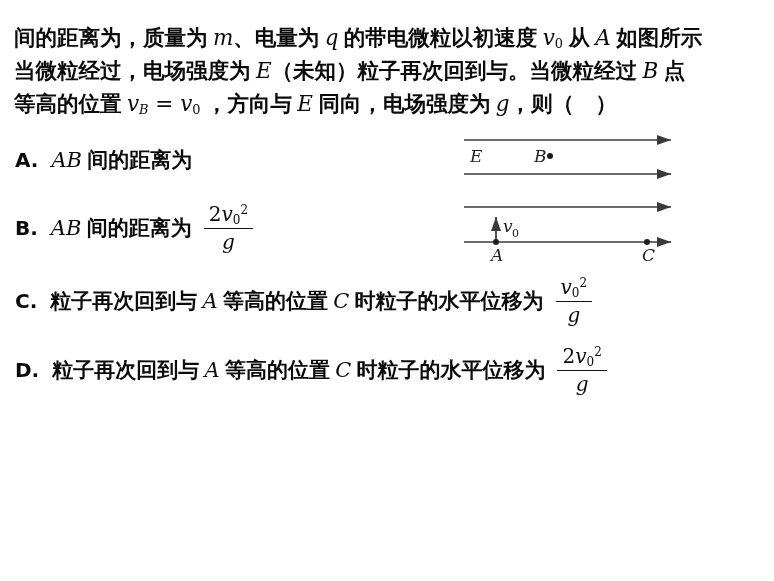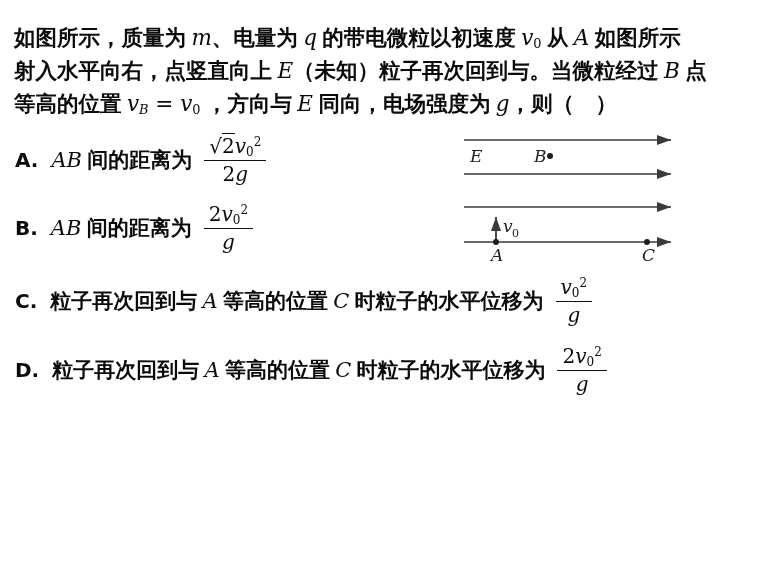--- a/index.html
+++ b/index.html
@@ -27,33 +27,28 @@
   .diagram{position:absolute;left:458px;top:128px;}
   .dlabel{font-family:"DejaVu Serif","Liberation Serif",serif;font-style:italic;font-size:17px;fill:#222;}
   .dsub{font-family:"DejaVu Serif",serif;font-size:11px;fill:#222;}
 </style>
 </head>
 <body>
 
 <div class="page">
 
   <div>
-    <div class="line" style="top:23px"><span class="sg-cn">如图所示，质量为 </span><span class="sg-var">m</span><span class="sg-cn">、电量为 </span><span class="sg-var">q</span><span class="sg-cn"> 的带电微粒以初速度 </span><span class="sg-var">v</span><span class="sg-sub">0</span><span class="sg-cn"> 从 </span><span class="sg-var">A</span><span class="sg-cn"> 如图所示</span></div>
-    <div class="line" style="top:56px"><span class="sg-cn">射入水平向右，点竖直向上 </span><span class="sg-var">E</span><span class="sg-cn">（未知）粒子再次回到与。当微粒经过 </span><span class="sg-var">B</span><span class="sg-cn"> 点</span></div>
+    <div class="line" style="top:23px"><span class="sg-cn">间的距离为，质量为 </span><span class="sg-var">m</span><span class="sg-cn">、电量为 </span><span class="sg-var">q</span><span class="sg-cn"> 的带电微粒以初速度 </span><span class="sg-var">v</span><span class="sg-sub">0</span><span class="sg-cn"> 从 </span><span class="sg-var">A</span><span class="sg-cn"> 如图所示</span></div>
+    <div class="line" style="top:56px"><span class="sg-cn">当微粒经过，电场强度为 </span><span class="sg-var">E</span><span class="sg-cn">（未知）粒子再次回到与。当微粒经过 </span><span class="sg-var">B</span><span class="sg-cn"> 点</span></div>
     <div class="line" style="top:89px"><span class="sg-cn">等高的位置 </span><span class="sg-var">v</span><span class="sg-subvar">B</span><span class="sg-plain"> = </span><span class="sg-var">v</span><span class="sg-sub">0</span><span class="sg-cn"> ，方向与 </span><span class="sg-var">E</span><span class="sg-cn"> 同向，电场强度为 </span><span class="sg-var">g</span><span class="sg-cn">，则（　）</span></div>
   </div>
 
   <div class="opt" style="top:125px">
     <span class="opt-label">A.</span>
     <span class="opt-text"><span class="sg-var">AB</span><span class="sg-cn"> 间的距离为</span></span>
-    <span class="frac">
-      <span class="fnum"><span class="sg-radsym">√</span><span class="sg-radbody">2</span><span class="sg-var">v</span><span class="sg-sub">0</span><span class="sg-sup">2</span></span>
-      <span class="fbar"></span>
-      <span class="fden"><span class="sg-plain">2</span><span class="sg-var">g</span></span>
-    </span>
   </div>
 
   <div class="opt" style="top:193px">
     <span class="opt-label">B.</span>
     <span class="opt-text"><span class="sg-var">AB</span><span class="sg-cn"> 间的距离为</span></span>
     <span class="frac">
       <span class="fnum"><span class="sg-plain">2</span><span class="sg-var">v</span><span class="sg-sub">0</span><span class="sg-sup">2</span></span>
       <span class="fbar"></span>
       <span class="fden"><span class="sg-var">g</span></span>
     </span>

